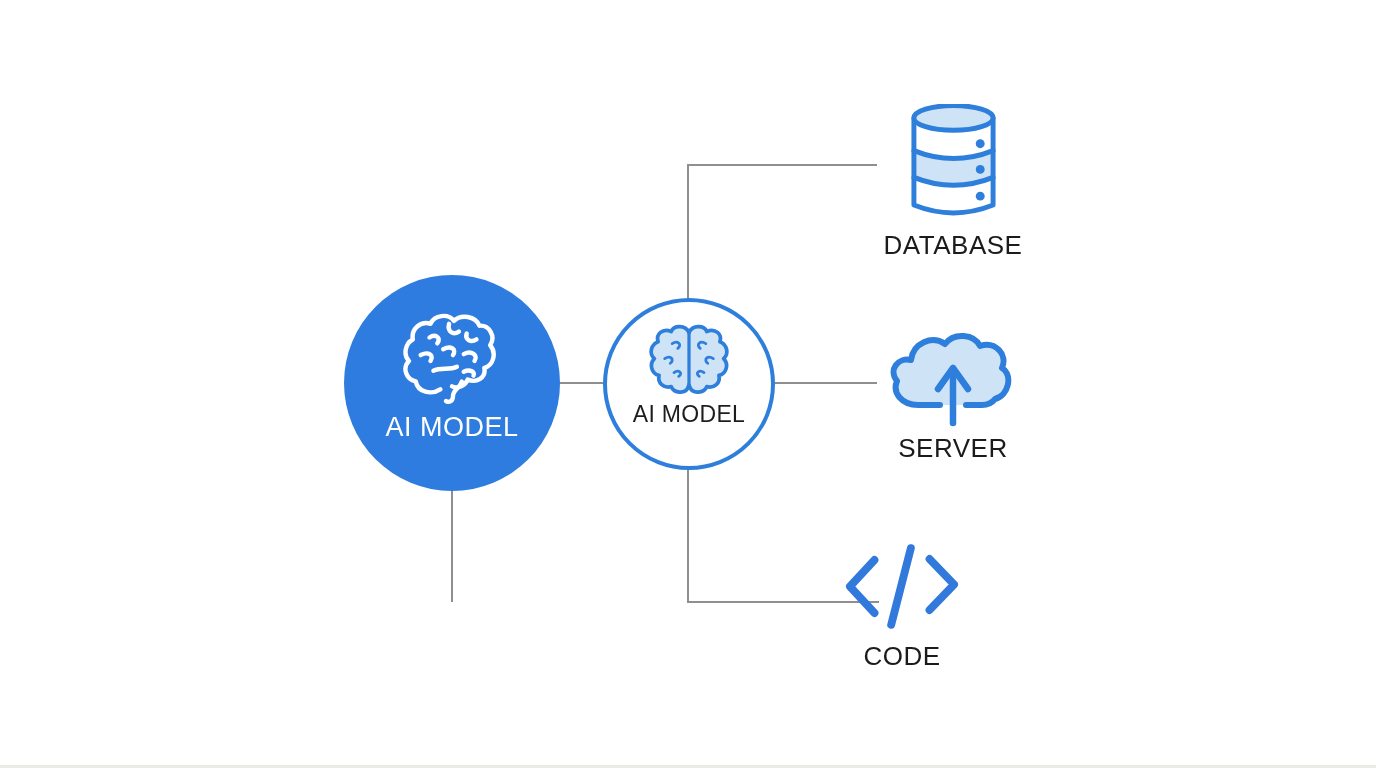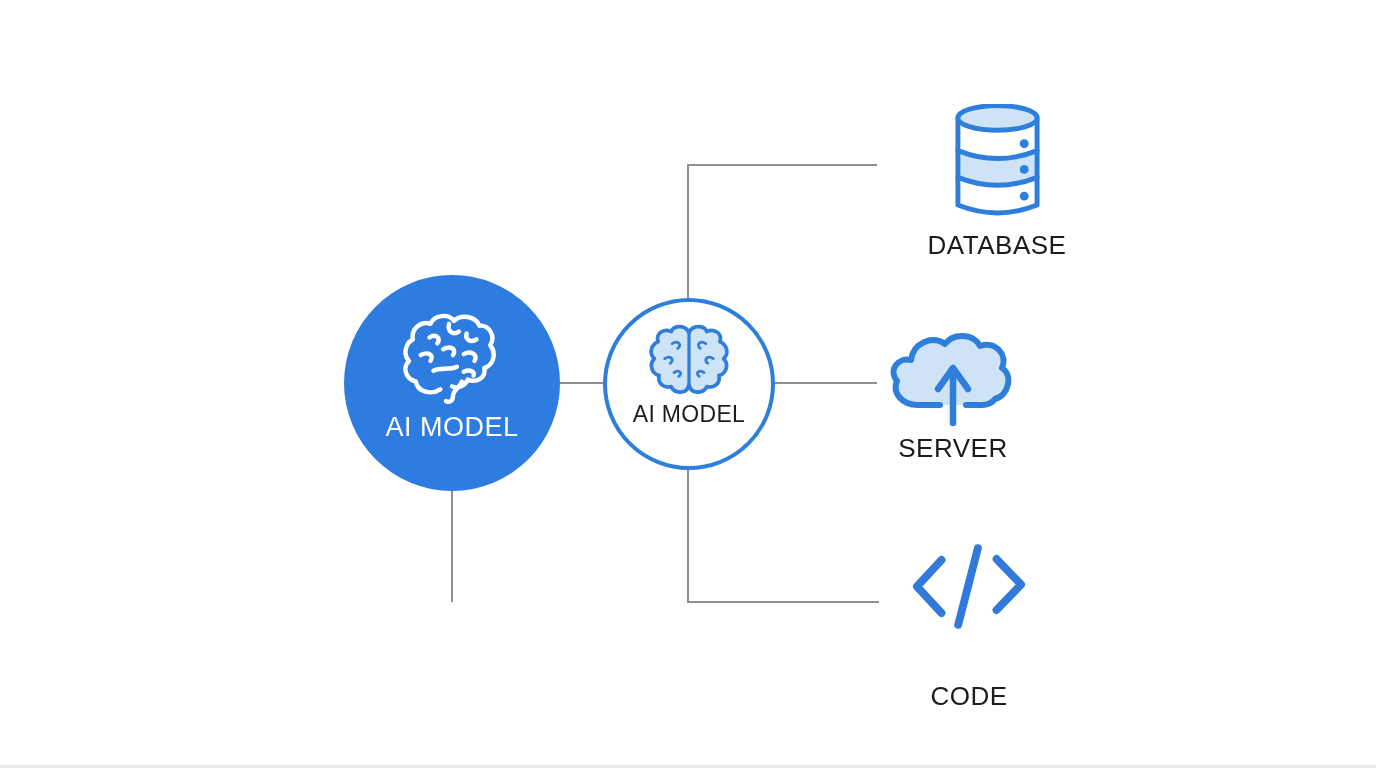--- a/index.html
+++ b/index.html
@@ -42,25 +42,25 @@
   .node-hub .lbl{
     color:#1D1D1F;font-size:23px;letter-spacing:.3px;margin-top:4px;white-space:nowrap;
   }
 
   .right-node{
     position:absolute;width:170px;display:flex;flex-direction:column;align-items:center;
   }
   .right-node .lbl{
     color:var(--label);font-size:26px;letter-spacing:.5px;white-space:nowrap;
   }
-  #node-database{left:912px;top:104px;}
+  #node-database{left:868px;top:104px;}
   #node-database .lbl{margin-top:11px;}
   #node-server{left:868px;top:331px;}
   #node-server .lbl{margin-top:4px;}
-  #node-code{left:884px;top:544px;gap:40px;}
+  #node-code{left:817px;top:544px;}
   #node-code .lbl{margin-top:12px;}
 
   .bottom-strip{
     position:absolute;left:0;top:765px;width:1376px;height:3px;background:#ECEAE6;
   }
 </style>
 </head>
 <body>
 
 <div class="canvas">

